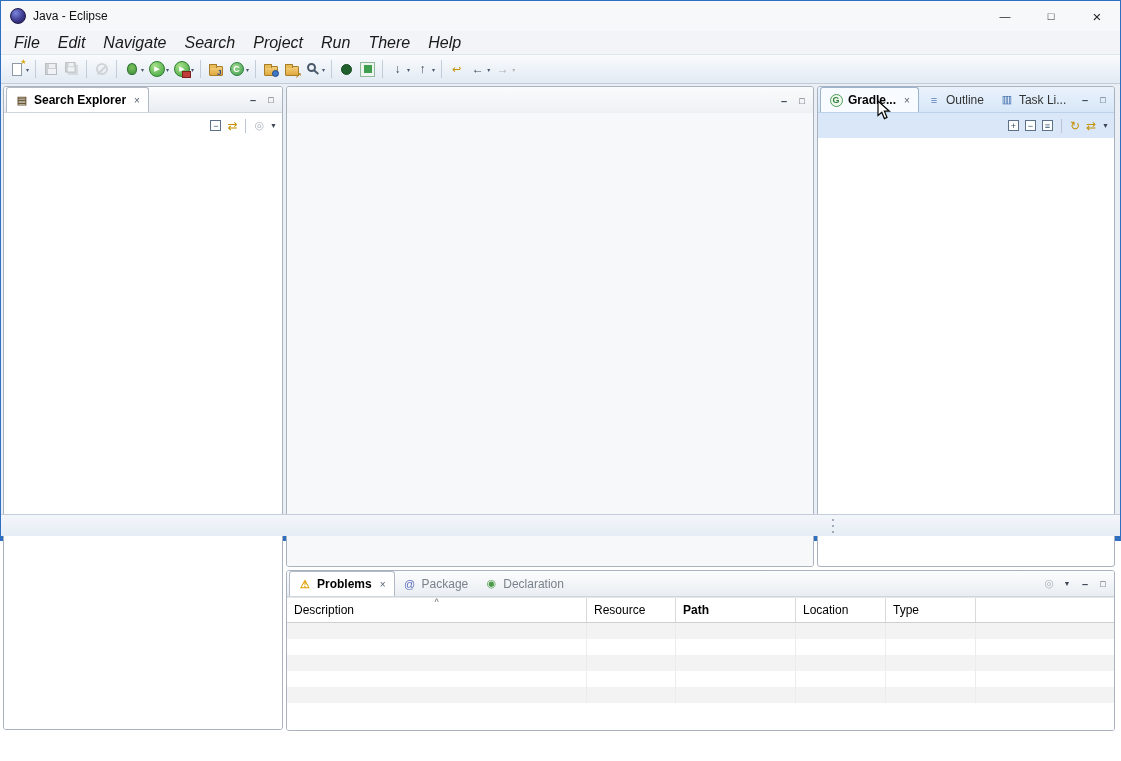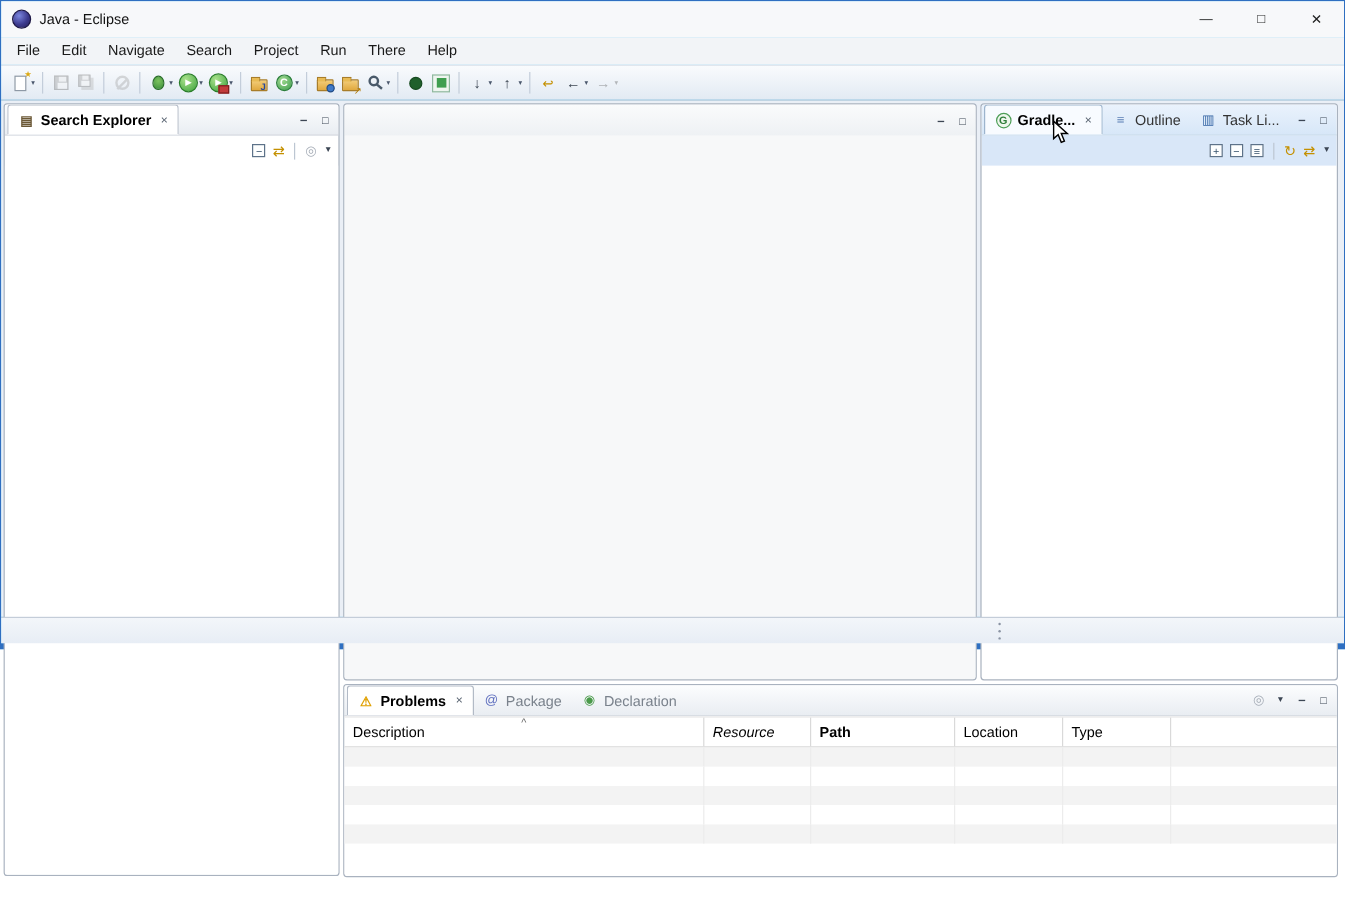--- a/index.html
+++ b/index.html
@@ -1,34 +1,34 @@
 <!DOCTYPE html>
 <html><head>
 <meta charset="utf-8">
 <style>
   * { margin:0; padding:0; box-sizing:border-box; }
   html,body { width:1121px; height:761px; overflow:hidden; font-family:"Liberation Sans", sans-serif; }
   .window {
     position:relative; width:1121px; height:541px;
     border:1px solid #2f6fc1; border-bottom:5px solid #2f6fc1;
-    background:#7dd3fc; display:flex; flex-direction:column;
+    background:#0f172a; display:flex; flex-direction:column;
   }
   
   .titlebar { height:30px; background:#f7f8fa; display:flex; align-items:center; flex:0 0 auto; }
   .app-icon { width:16px; height:16px; border-radius:50%; margin:0 7px 0 9px;
     background:radial-gradient(circle at 35% 30%, #7b86de 0%, #3c3a8e 55%, #241f55 100%);
     border:1px solid #1c1745; }
   .win-title { font-size:12px; color:#111; }
   .win-controls { margin-left:auto; display:flex; height:30px; }
   .winbtn { width:46px; height:30px; display:flex; align-items:center; justify-content:center;
     font-size:11px; color:#222; cursor:default; }
   .winbtn.close { font-size:15px; }
   
   .menubar { height:23px; background:#f2f4f7; display:flex; align-items:center; padding-left:4px; flex:0 0 auto; }
-  .menu-item { font-size:12px; color:#1a1a1a; padding:0 9px; line-height:23px; }
+  .menu-item { font-size:16px; color:#1a1a1a; padding:0 9px; line-height:23px;font-style:italic; }
   
   .toolbar { height:30px; flex:0 0 auto; border-top:1px solid #e0e6ee; border-bottom:1px solid #c2cbd7;
     background:linear-gradient(#f9fbfd, #e2eaf3); display:flex; align-items:center; padding:0 5px; }
   .tbtn { display:flex; align-items:center; height:24px; padding:0 2px; border-radius:3px; position:relative; }
   .ti { width:17px; height:17px; display:flex; align-items:center; justify-content:center; font-size:11px; }
   .dd { font-size:6px; color:#49566b; margin-left:1px; }
   .tsep { width:1px; height:18px; background:#c3cdda; margin:0 4px; }
   .disabled { opacity:.38; filter:grayscale(1); }
   .tb-right { margin-left:auto; display:flex; align-items:center; }
   .quick-access { width:86px; height:19px; border:1px solid #8aa0b8; background:#fff; font-size:11px;
@@ -104,21 +104,21 @@
   .count-line { height:19px; flex:0 0 auto; background:#fff; font-size:12px; color:#000; padding-left:7px; display:flex; align-items:center; }
   
   .table-header { display:flex; height:26px; flex:0 0 auto; border-top:1px solid #e6e6e6; border-bottom:1px solid #cfcfcf; background:#fff; }
   .th { position:relative; display:flex; align-items:center; padding-left:7px; font-size:12px; color:#000;
     border-right:1px solid #d9d9d9; overflow:hidden; }
   .th .sort { position:absolute; top:-1px; left:50%; transform:translateX(-50%); font-size:9px; color:#666; }
   .trow { display:flex; height:16px; flex:0 0 auto; }
   .trow:nth-child(odd) { background:#f3f3f3; }
   .trow:nth-child(even) { background:#ffffff; }
   .tcell { border-right:1px solid #ececec; height:100%; }
-  .w-desc { width:300px; } .w-res { width:89px;font-style:italic; } .w-path { width:120px;font-weight:bold; } .w-loc { width:90px; } .w-type { width:90px; }
+  .w-desc { width:300px; } .w-res { width:89px; } .w-path { width:120px;font-weight:bold; } .w-loc { width:90px; } .w-type { width:90px; }
   .w-rest { flex:1; border-right:none; }
   .table-body { flex:1; background:#fff; display:flex; flex-direction:column; }
   
   .pkgicon { color:#6b5836; font-size:11px; }
   .gradleicon { width:13px; height:13px; border-radius:50%; border:1px solid #4d9e57; background:#eef7ee; color:#2f7d3a; font-weight:bold; font-size:9px; display:flex; align-items:center; justify-content:center; }
   .outlineicon { color:#5b7fb5; font-weight:bold; font-size:12px; }
   .tasklisticon { color:#3465a4; font-size:11px; }
   .warnicon { color:#e0a000; font-size:11px; }
   .javadocicon { color:#5f6fbf; font-size:11px; }
   .declicon { color:#4a9a4a; font-size:10px; }

